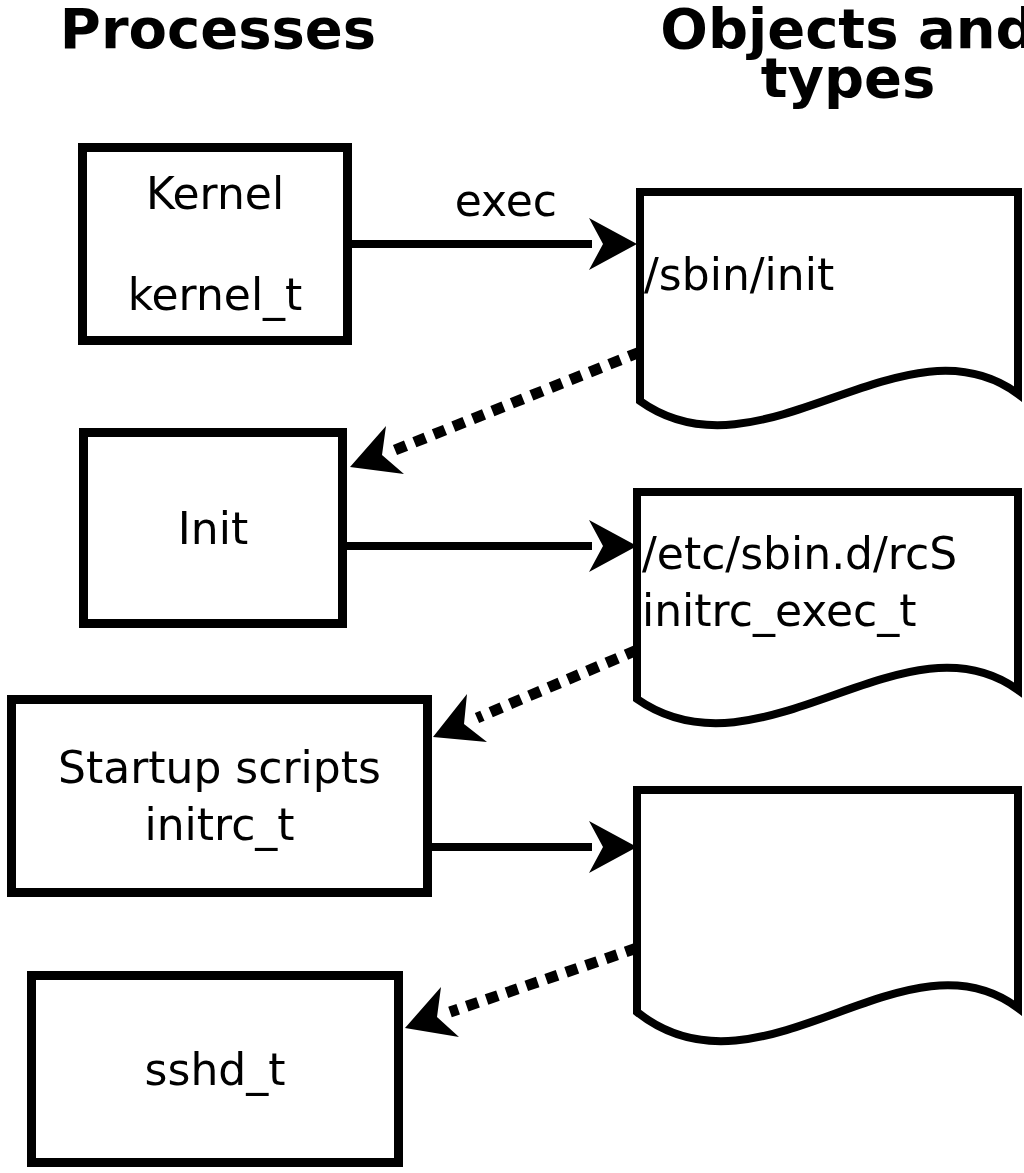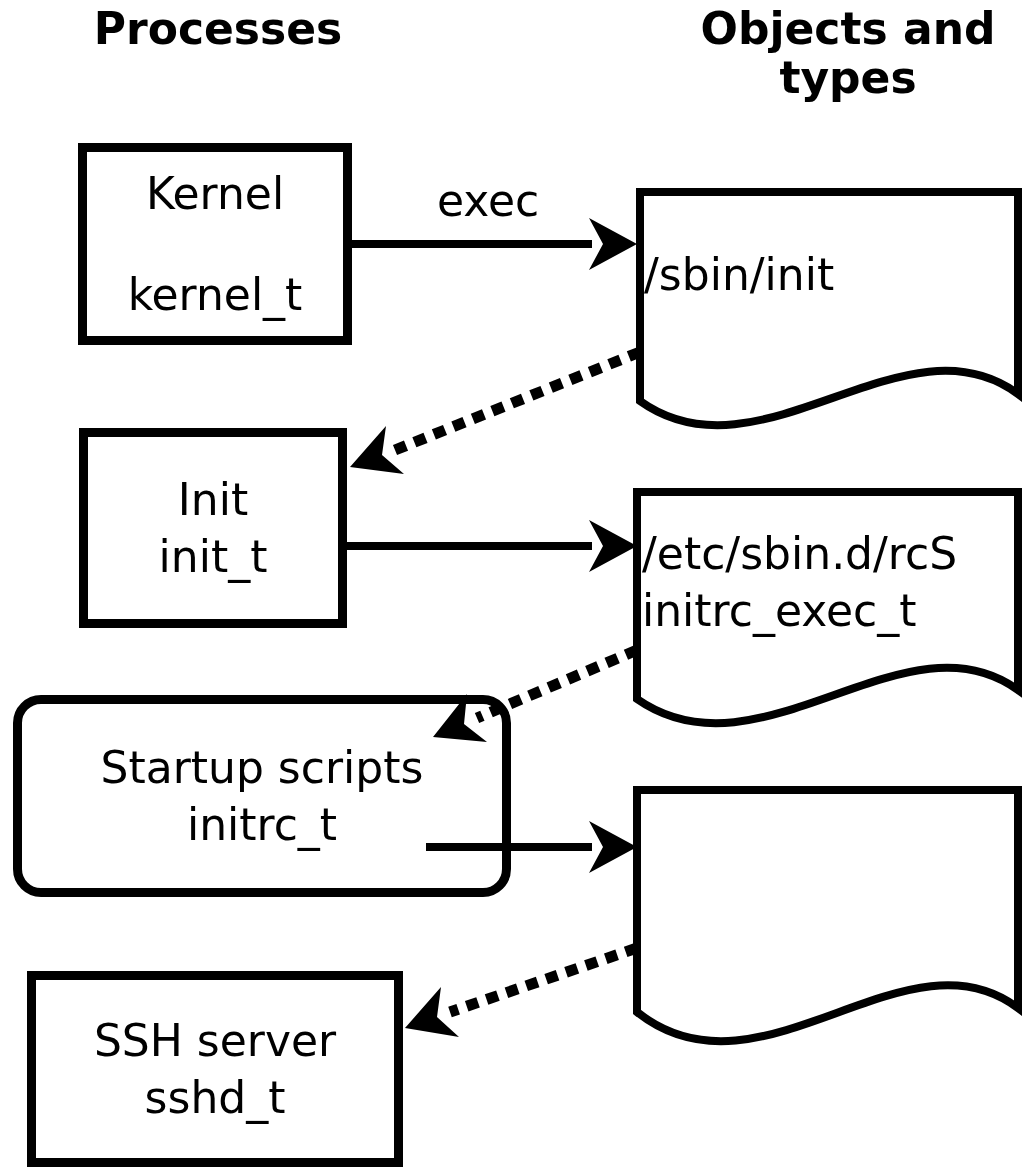--- a/index.html
+++ b/index.html
@@ -14,21 +14,21 @@
     background: #ffffff;
     font-family: "DejaVu Sans", "Liberation Sans", sans-serif;
     color: #000000;
     overflow: hidden;
   }
   .col-header {
     position: absolute;
     top: 4px;
     width: 380px;
     text-align: center;
-    font-size: 44px;
+    font-size: 56px;
     font-weight: bold;
     line-height: 49px;
     z-index: 2;
   }
   #header-left  { left: 28px; }
   #header-right { left: 658px; }
   .process-box {
     position: absolute;
     box-sizing: border-box;
     border: 9px solid #000000;
@@ -37,21 +37,21 @@
     flex-direction: column;
     justify-content: center;
     align-items: center;
     text-align: center;
     font-size: 44px;
     line-height: 57px;
     z-index: 2;
   }
   #box-kernel  { left: 78px;  top: 143px; width: 274px; height: 202px; gap: 44px; }
   #box-init    { left: 79px;  top: 420px; width: 268px; height: 200px; margin-top: 8px; }
-  #box-startup { left: 13px;   top: 695px; width: 498px; height: 202px; border-radius: 28px; }
+  #box-startup { left: 7px;   top: 695px; width: 425px; height: 202px; }
   #box-sshd    { left: 27px;  top: 971px; width: 376px; height: 196px; }
   .doc-label {
     position: absolute;
     width: 370px;
     height: 168px;
     display: flex;
     flex-direction: column;
     justify-content: center;
     align-items: flex-start;
     text-align: center;
@@ -62,21 +62,21 @@
   #doc-label-1 { left: 644px; top: 190px; }
   #doc-label-2 { left: 642px; top: 498px; }
   #doc-label-3 { left: 642px; top: 798px; }
   #exec-label {
     position: absolute;
     left: 437px;
     top: 178px;
     width: 120px;
     height: 46px;
     line-height: 46px;
-    text-align: left;
+    text-align: right;
     font-size: 44px;
     z-index: 2;
   }
   #shape-layer {
     position: absolute;
     left: 0;
     top: 0;
     width: 1024px;
     height: 1173px;
     z-index: 3;
@@ -98,28 +98,26 @@
     <div>Objects and</div>
     <div>types</div>
   </div>
 
   <div id="box-kernel" class="process-box">
     <div>Kernel</div>
     <div>kernel_t</div>
   </div>
   <div id="box-init" class="process-box">
     <div>Init</div>
-    <div>init_t</div>
   </div>
   <div id="box-startup" class="process-box">
     <div>Startup scripts</div>
     <div>initrc_t</div>
   </div>
   <div id="box-sshd" class="process-box">
-    <div>SSH server</div>
     <div>sshd_t</div>
   </div>
 
   <div id="exec-label">exec</div>
 
   <svg id="shape-layer" viewBox="0 0 1024 1173" xmlns="http://www.w3.org/2000/svg">
 
     <path class="doc-shape" d="M 640 192 L 1018 192 L 1018 394 C 905 310, 760 487, 640 401 Z"></path>
     <path class="doc-shape" d="M 637 492 L 1018 492 L 1018 690 C 905 608, 760 785, 637 699 Z"></path>
     <path class="doc-shape" d="M 637 790 L 1018 790 L 1018 1008 C 905 923, 760 1110, 637 1012 Z"></path>

